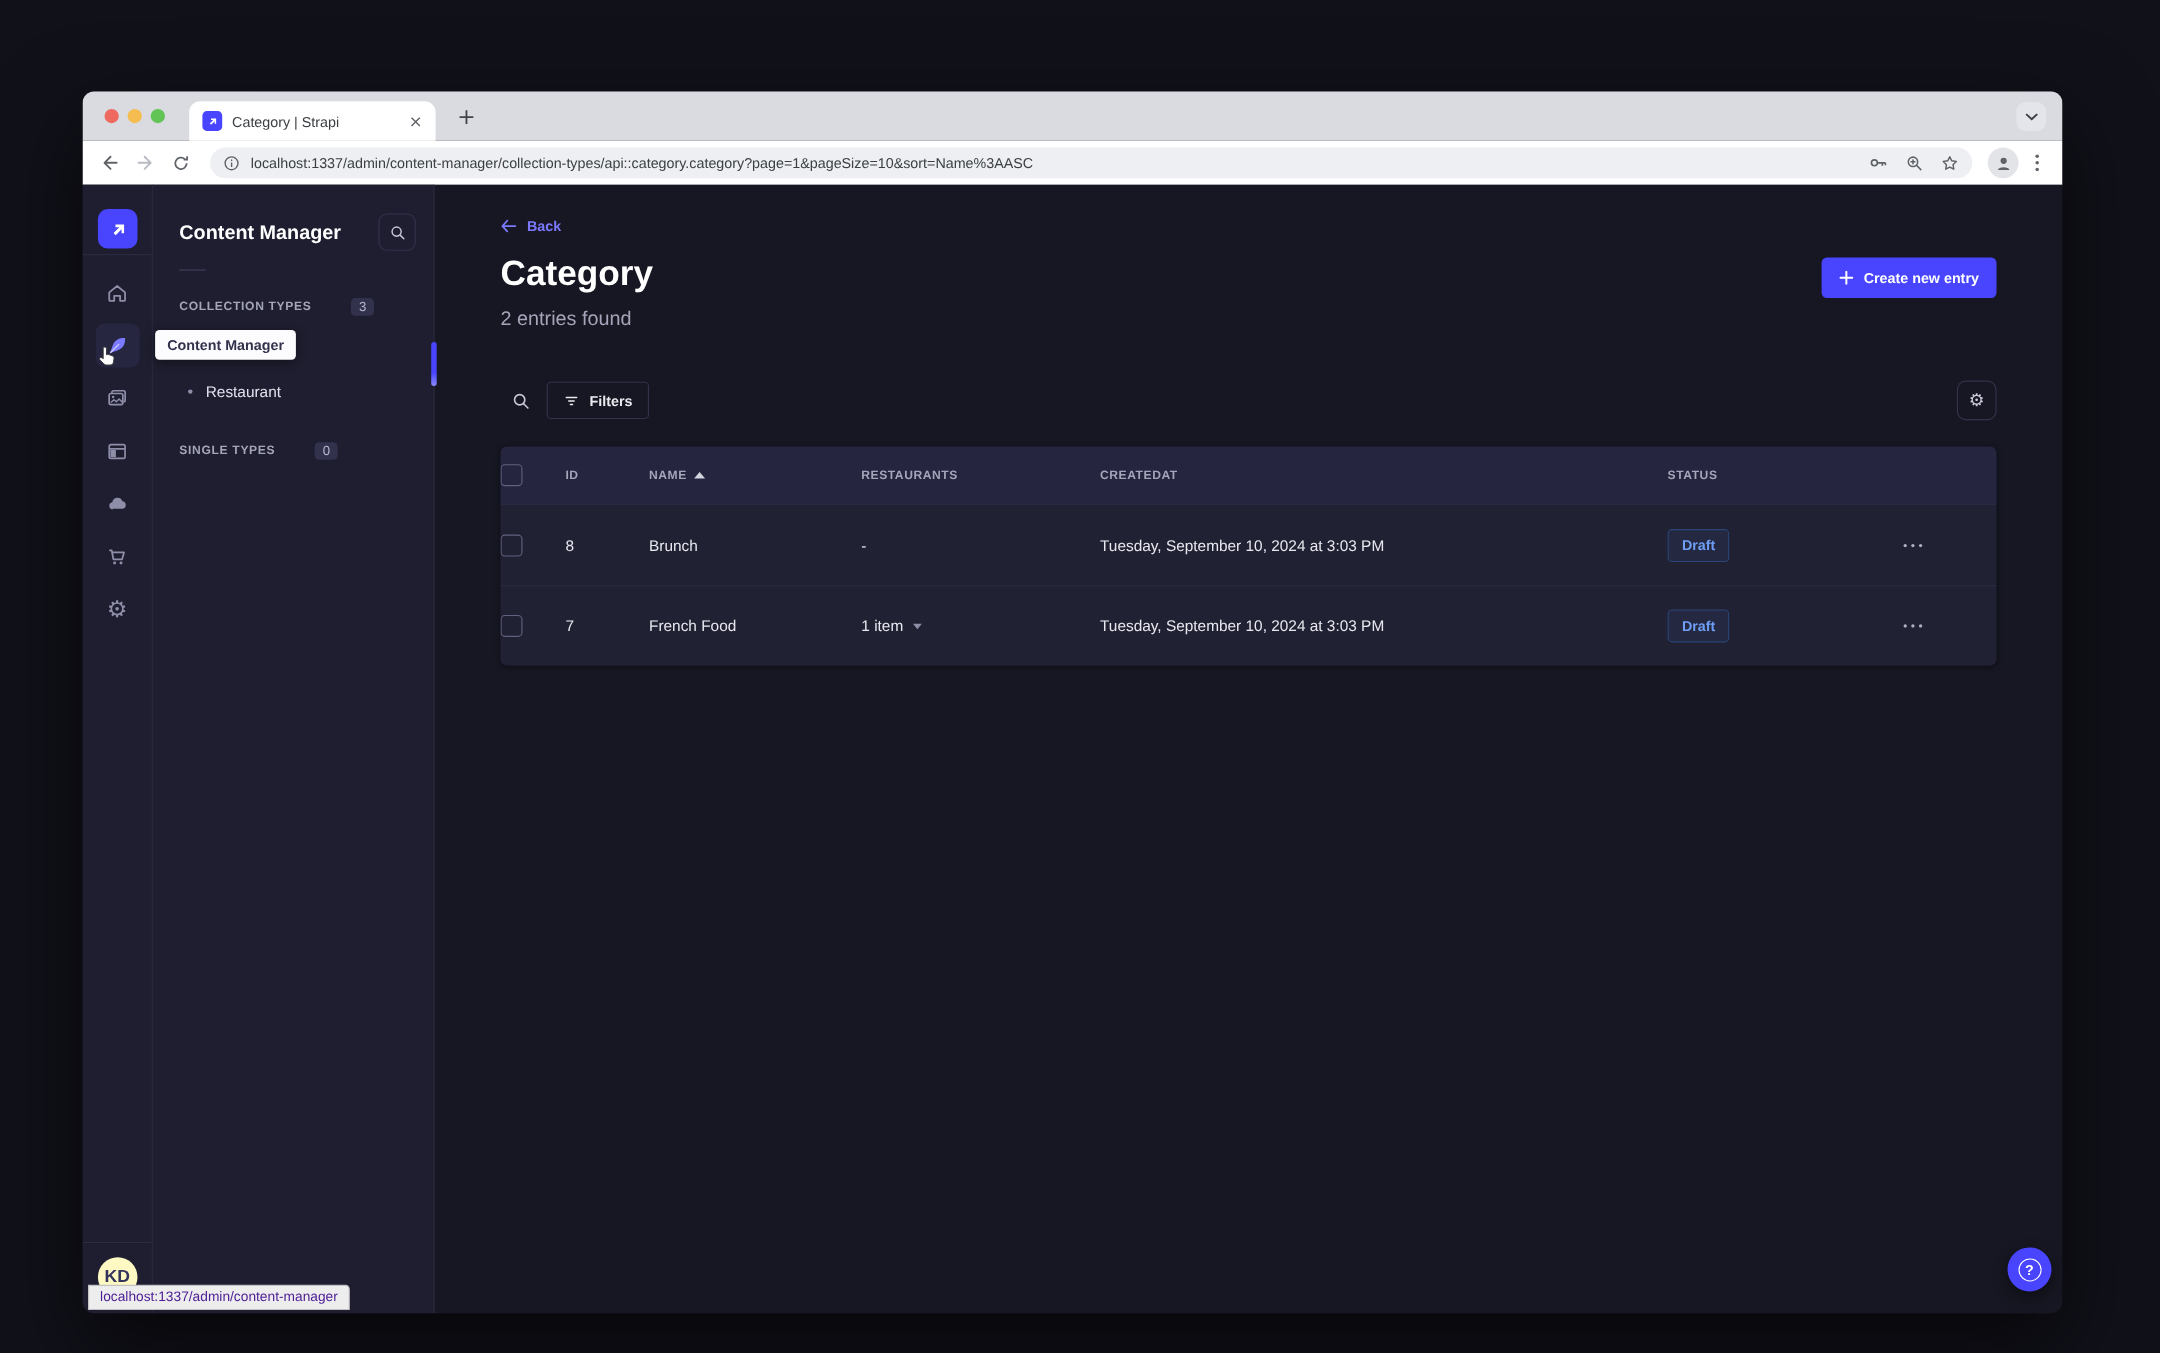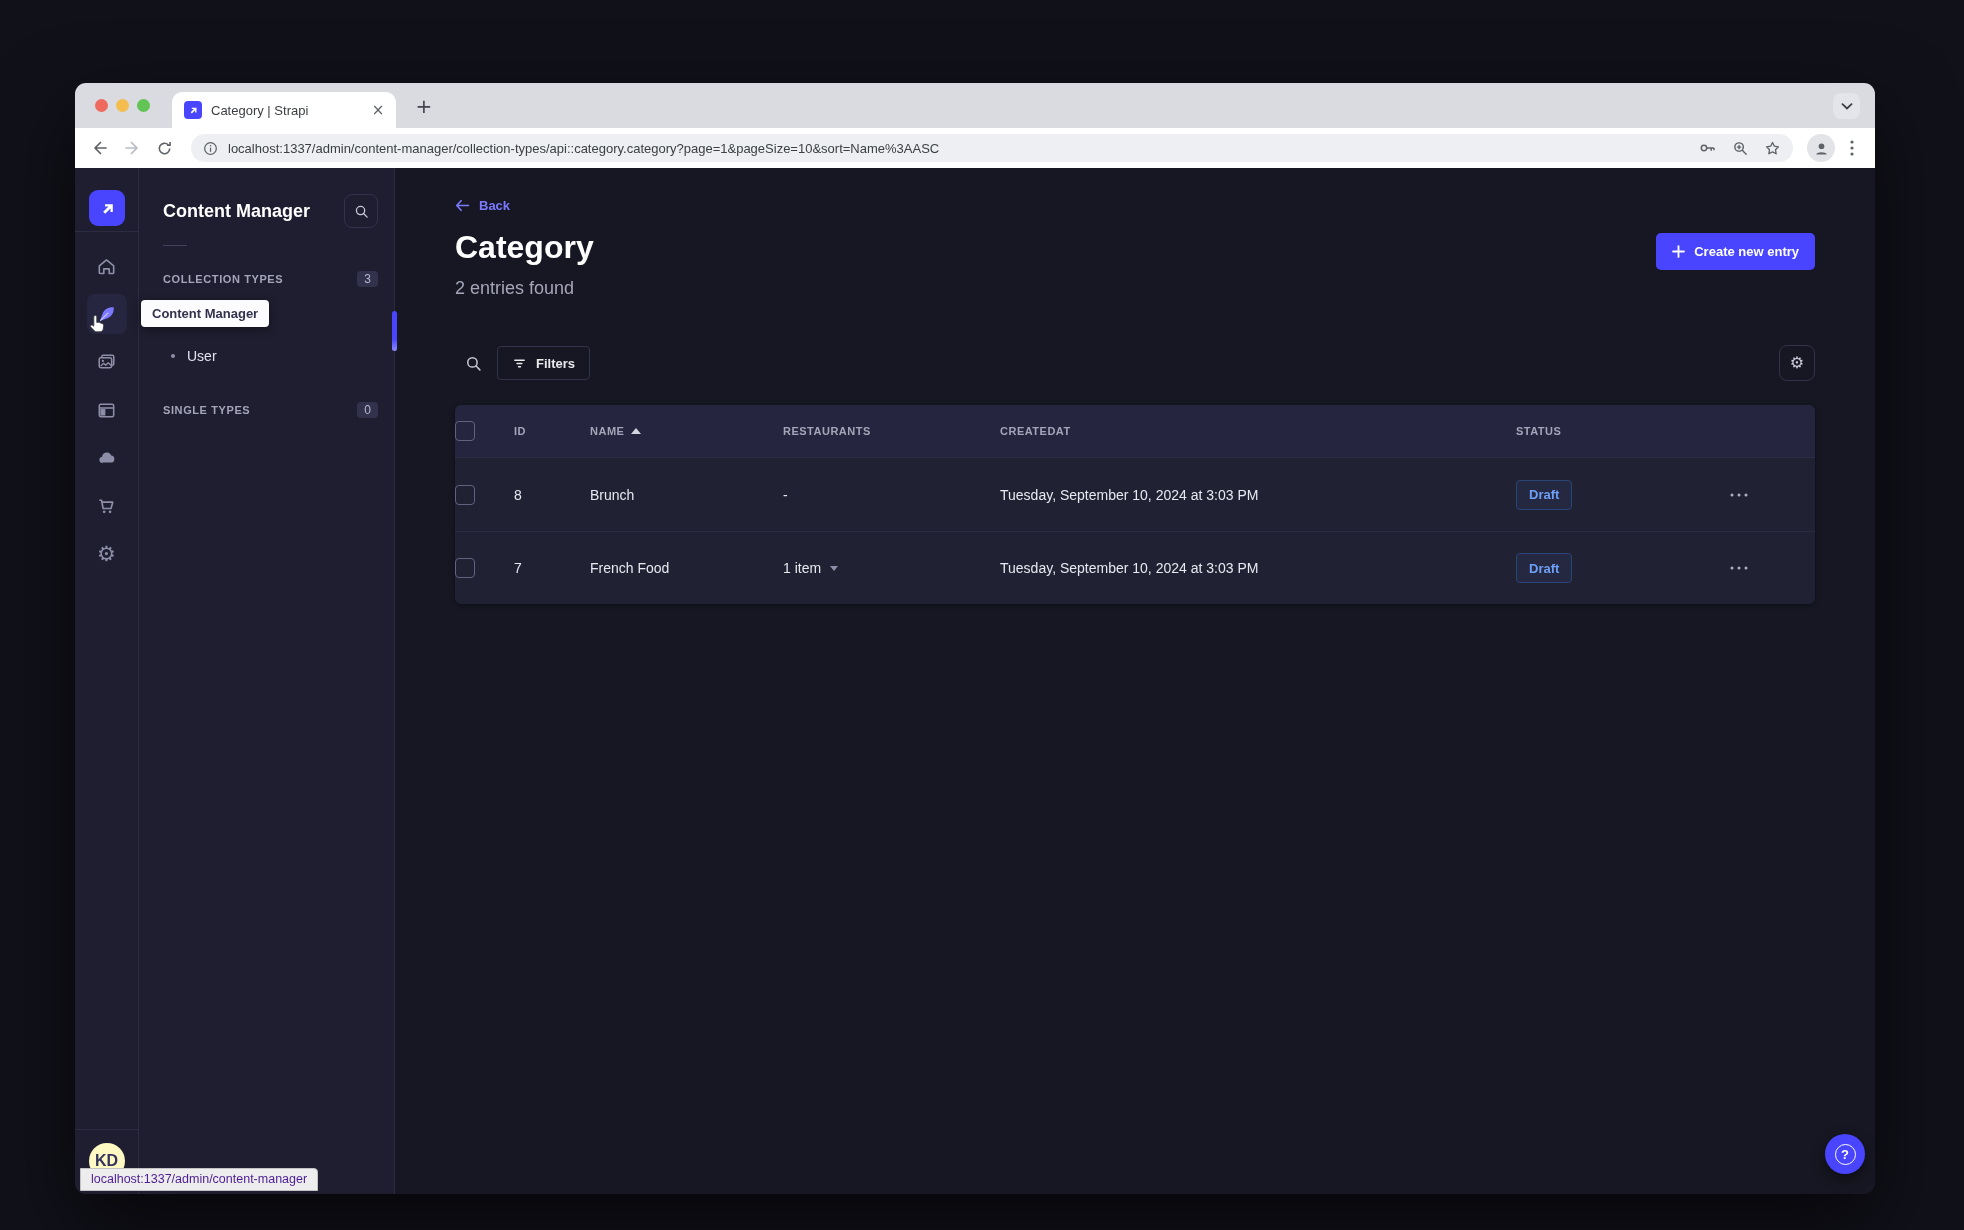--- a/index.html
+++ b/index.html
@@ -51,21 +51,21 @@
   .icon-item.active{ background:#262640; }
   .gear-glyph{ font-size:21px; color:#8e8ea9; line-height:1; }
   .inav-footer{ margin-top:auto; width:63px; border-top:1px solid #2b2b42; padding:13px 0 15px; display:flex; justify-content:center; }
   .kd-avatar{ width:36px; height:36px; border-radius:50%; background:#fef9c3; color:#33335c; font-size:16px; font-weight:bold; display:flex; align-items:center; justify-content:center; }
 
   .subnav{ flex:0 0 256px; background:#1e1e30; border-right:1px solid #2b2b42; padding-top:26px; position:relative; }
   .subnav-head{ display:flex; align-items:center; justify-content:space-between; padding:0 16px 0 24px; }
   .subnav-title{ font-size:18px; font-weight:bold; color:#ffffff; }
   .subnav-search{ width:34px; height:34px; border:1px solid #32324d; border-radius:8px; display:flex; align-items:center; justify-content:center; }
   .subnav-divider{ width:24px; height:1px; background:#41415e; margin:17px 0 0 24px; }
-  .section-row{ display:flex; align-items:center; justify-content:space-between; padding:0 16px 0 24px; margin-top:25px; }
+  .section-row{ display:flex; align-items:center; padding:0 16px 0 24px; margin-top:25px;gap:36px; }
   .section-lbl{ font-size:11px; font-weight:bold; letter-spacing:.6px; color:#a5a5ba; }
   .count-badge{ background:#32324d; color:#b8b8cf; font-size:12px; border-radius:4px; padding:1px 6px; min-width:21px; text-align:center; }
   .sn-items{ margin-top:10px; }
   .sn-item{ height:39px; display:flex; align-items:center; gap:12px; padding-left:32px; font-size:14px; color:#e2e2ef; }
   .sn-item .dot{ width:4px; height:4px; border-radius:50%; background:#8e8ea9; flex:0 0 4px; }
   .sn-item.active{ color:#7b79ff; }
   .sn-item.active .dot{ background:#7b79ff; }
   .scroll-thumb{ position:absolute; top:143px; right:-3px; width:5px; height:40px; border-radius:3px; background:linear-gradient(#4945ff 70%, #8c8aff); z-index:6; }
 
   .hover-tooltip{
@@ -277,21 +277,21 @@
         <span class="section-lbl">COLLECTION TYPES</span>
         <span class="count-badge">3</span>
       </div>
       <div class="sn-items">
         <div class="sn-item active">
           <span class="dot"></span>
           <span>Category</span>
         </div>
         <div class="sn-item">
           <span class="dot"></span>
-          <span>User</span>
+          <span>Restaurant</span>
         </div>
       </div>
       <div class="section-row" style="margin-top:27px;">
         <span class="section-lbl">SINGLE TYPES</span>
         <span class="count-badge">0</span>
       </div>
       <div class="scroll-thumb"></div>
     </div>
 
     <div class="hover-tooltip">Content Manager</div>

